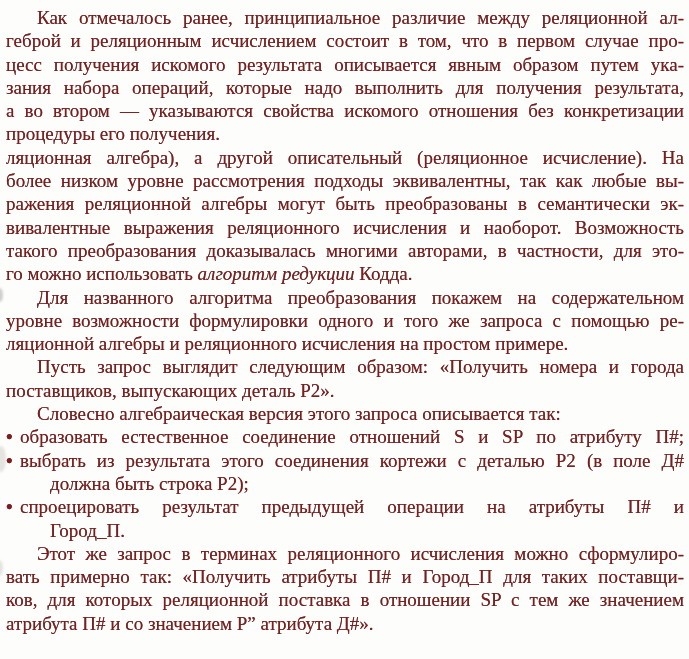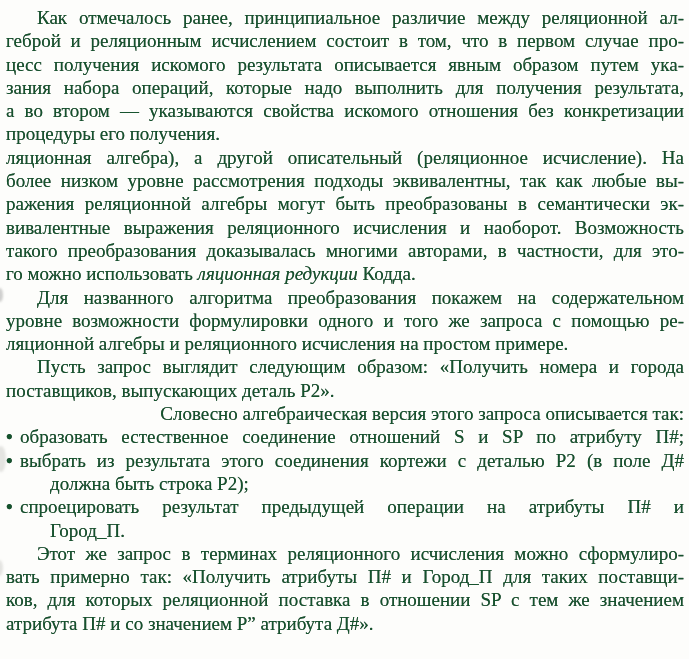--- a/index.html
+++ b/index.html
@@ -25,21 +25,21 @@
     text-shadow: 0 0 0.45px rgba(0,0,0,0.6); 
   }
   .line {
     height: 23.3px;
     overflow: hidden;
     white-space: normal;
   }
   
   .jl { text-align: justify; text-align-last: justify; }
   
-  .indent { text-indent: 31px; text-align: right; }
+  .indent { text-indent: 31px; }
   
   .b-first { }
   .b-cont  { padding-left: 44px; }
   .dot { display: inline-block; width: 14px; font-weight: bold; }
   i { font-style: italic; }
   
   .artifact {
     position: absolute;
     background: rgba(130,130,125,0.20);
     border-radius: 50%;
@@ -49,36 +49,36 @@
   .artifact.a2 { left: -3px; top: 288px; width: 6px;  height: 14px; background: rgba(90,90,90,0.28); }
   .artifact.a3 { left: -4px; top: 560px; width: 7px;  height: 16px; }
 </style>
 </head>
 <body>
 
 <div class="page">
   <div class="artifact a1"></div>
   <div class="artifact a2"></div>
   <div class="artifact a3"></div>
-  <div class="doc" id="doc" style="color: #14532d;">
+  <div class="doc" id="doc" style="color: #7f1d1d;">
       <div>
         <div class="line indent jl"><span>Как отмечалось ранее, принципиальное различие между реляционной ал-</span></div>
         <div class="line  jl"><span>геброй и реляционным исчислением состоит в том, что в первом случае про-</span></div>
         <div class="line  jl"><span>цесс получения искомого результата описывается явным образом путем ука-</span></div>
         <div class="line  jl"><span>зания набора операций, которые надо выполнить для получения результата,</span></div>
         <div class="line  jl"><span>а во втором — указываются свойства искомого отношения без конкретизации</span></div>
         <div class="line"><span>процедуры его получения.</span></div>
       </div>
       <div>
         <div class="line  jl"><span>ляционная алгебра), а другой описательный (реляционное исчисление). На</span></div>
         <div class="line  jl"><span>более низком уровне рассмотрения подходы эквивалентны, так как любые вы-</span></div>
         <div class="line  jl"><span>ражения реляционной алгебры могут быть преобразованы в семантически эк-</span></div>
         <div class="line  jl"><span>вивалентные выражения реляционного исчисления и наоборот. Возможность</span></div>
         <div class="line  jl"><span>такого преобразования доказывалась многими авторами, в частности, для это-</span></div>
-        <div class="line"><span>го можно использовать </span><i>ляционная редукции</i><span> Кодда.</span></div>
+        <div class="line"><span>го можно использовать </span><i>алгоритм редукции</i><span> Кодда.</span></div>
       </div>
       <div>
         <div class="line indent jl"><span>Для названного алгоритма преобразования покажем на содержательном</span></div>
         <div class="line  jl"><span>уровне возможности формулировки одного и того же запроса с помощью ре-</span></div>
         <div class="line"><span>ляционной алгебры и реляционного исчисления на простом примере.</span></div>
       </div>
       <div>
         <div class="line indent jl"><span>Пусть запрос выглядит следующим образом: «Получить номера и города</span></div>
         <div class="line"><span>поставщиков, выпускающих деталь P2».</span></div>
       </div>

